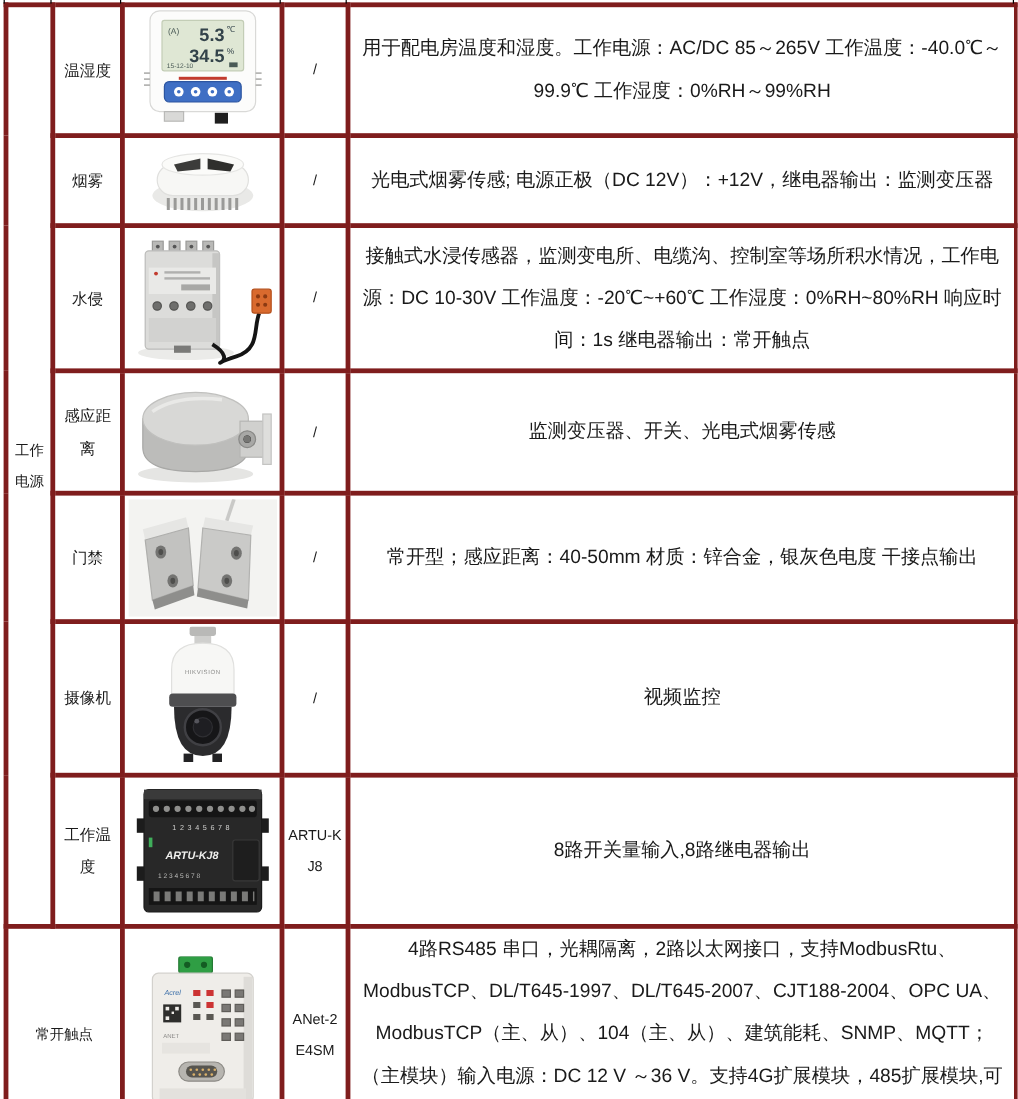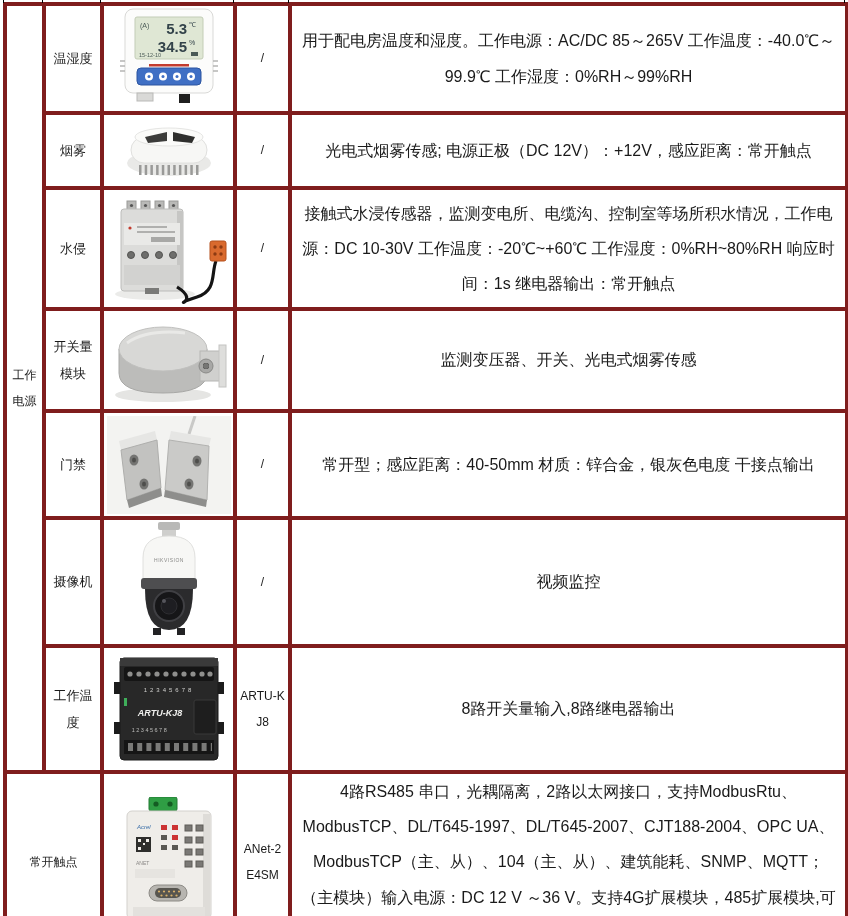--- a/index.html
+++ b/index.html
@@ -98,21 +98,21 @@
         <ellipse cx="58" cy="44" rx="42" ry="13" fill="#e9e9e7"></ellipse>
         <rect x="20" y="18" width="76" height="26" rx="13" fill="#f7f7f5" stroke="#e0e0de"></rect>
         <ellipse cx="58" cy="18" rx="34" ry="9" fill="#fbfbf9" stroke="#e5e5e3"></ellipse>
         <polygon points="34,18 56,13 56,22 37,24" fill="#3c3c3a"></polygon>
         <polygon points="62,13 84,18 81,24 62,22" fill="#2f2f2d"></polygon>
         <line x1="28" y1="51" x2="90" y2="51" stroke="#9a9a98" stroke-width="10" stroke-dasharray="2.5,3.2"></line>
       </svg>
     </div>
   </td>
   <td class="model">/</td>
-  <td class="desc">光电式烟雾传感; 电源正极（DC 12V）：+12V，感应距离：常开触点</td>
+  <td class="desc">光电式烟雾传感; 电源正极（DC 12V）：+12V，继电器输出：监测变压器</td>
 </tr>
 
 <tr class="r3">
   <td class="name">水侵</td>
   <td>
     <div class="imgbox">
       <svg width="124" height="112" viewBox="0 0 124 112">
         <ellipse cx="48" cy="101" rx="40" ry="6" fill="#ebebe9"></ellipse>
         <g>
           <rect x="20" y="8" width="9" height="9" fill="#b9b9b7" stroke="#9a9a98"></rect>
@@ -146,21 +146,21 @@
         <circle cx="108" cy="61" r="1.7" fill="#8c3a12"></circle>
               <circle cx="114" cy="61" r="1.7" fill="#8c3a12"></circle>
       </svg>
     </div>
   </td>
   <td class="model">/</td>
   <td class="desc">接触式水浸传感器，监测变电所、电缆沟、控制室等场所积水情况，工作电源：DC 10-30V 工作温度：-20℃~+60℃ 工作湿度：0%RH~80%RH 响应时间：1s 继电器输出：常开触点</td>
 </tr>
 
 <tr class="r4">
-  <td class="name">开关量模块</td>
+  <td class="name">感应距离</td>
   <td>
     <div class="imgbox">
       <svg width="124" height="94" viewBox="0 0 124 94">
         <ellipse cx="56" cy="82" rx="48" ry="7" fill="#e5e5e3"></ellipse>
         <path d="M12,36 L12,60 Q12,80 56,80 Q100,80 100,60 L100,36 Z" fill="#bcbcba" stroke="#a8a8a6"></path>
         <ellipse cx="56" cy="36" rx="44" ry="22" fill="#d8d8d6" stroke="#c0c0be"></ellipse>
         <path d="M20,30 Q40,16 78,20" stroke="#e9e9e7" stroke-width="3" fill="none"></path>
         <rect x="93" y="38" width="22" height="30" fill="#d0d0ce" stroke="#b6b6b4"></rect>
         <rect x="112" y="32" width="7" height="42" fill="#dededc" stroke="#c4c4c2"></rect>
         <circle cx="99" cy="53" r="7" fill="#a8a8a6" stroke="#8a8a88"></circle>

